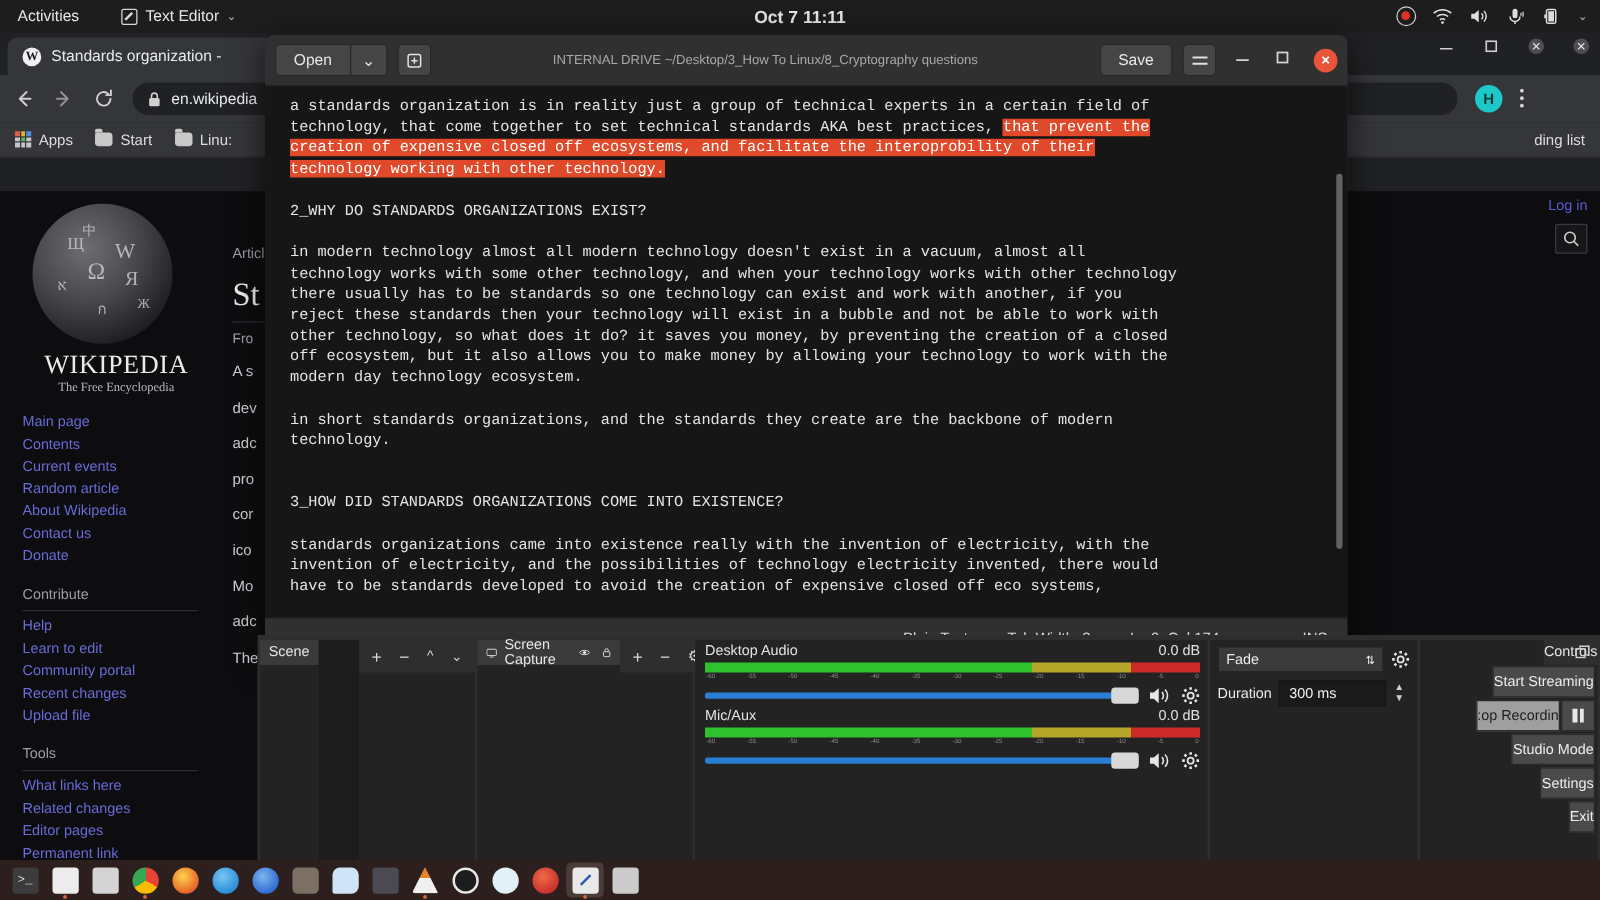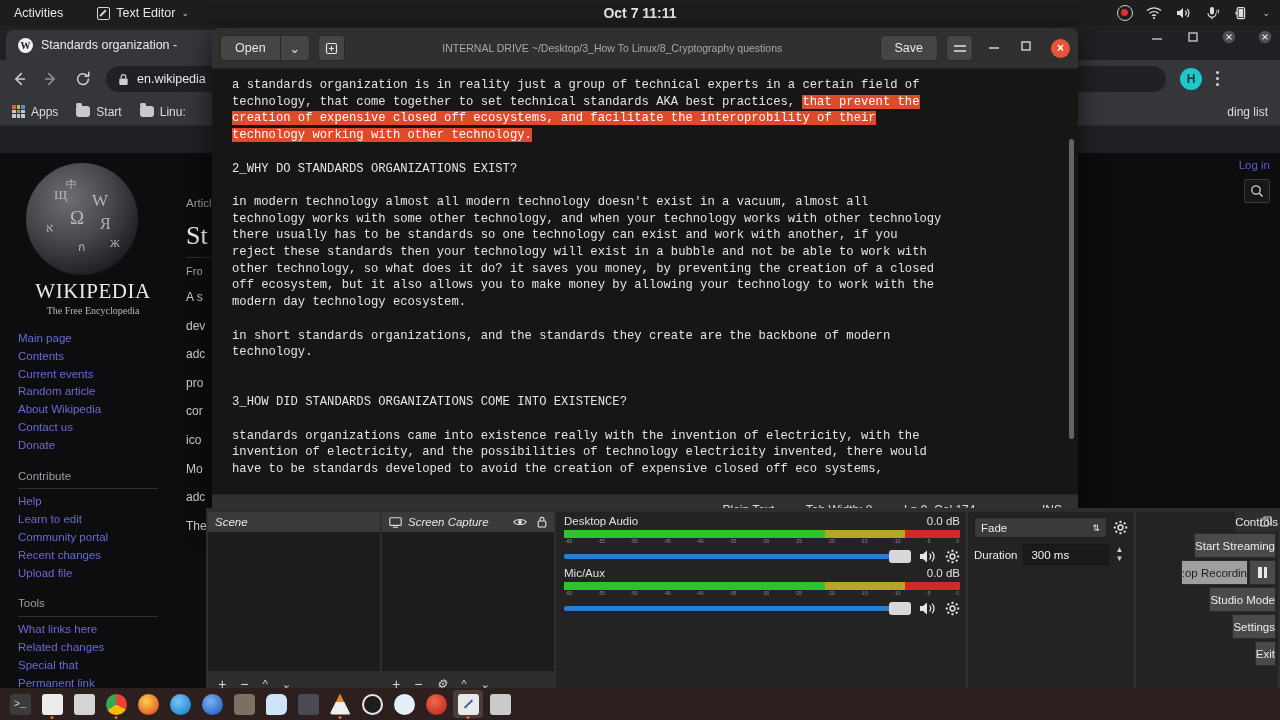--- a/index.html
+++ b/index.html
@@ -205,21 +205,21 @@
   }
   .gedit-status .it { display: flex; align-items: center; gap: 5px; }
   .caret-d { font-size: 9px; opacity: .85; }
 
   
   .obs {
     position: absolute; left: 206px; top: 508px; width: 1074px; height: 212px;
     background: #2e2e2e; color: #e0e0e0; display: flex; flex-direction: column;
   }
   .obs-panels { flex: 1; display: flex; padding: 4px 2px 0 2px; gap: 2px; }
-  .obs-dock { background: #232323; display: flex; flex-direction: column; font-style: italic; }
+  .obs-dock { background: #232323; display: flex; flex-direction: row; }
   .obs-dock-title {
     height: 20px; background: #3a3a3a; color: #e6e6e6; font-size: 11.5px;
     display: flex; align-items: center; padding: 0 7px; gap: 6px;
   }
   .obs-dock-body { flex: 1; background: #1c1c1c; position: relative; }
   .obs-dock-tools {
     height: 26px; background: #2e2e2e; display: flex; align-items: center;
     gap: 14px; padding: 0 10px; color: #d8d8d8; font-size: 14px;
   }
   .mixer { flex: 1; background: #232323; padding: 3px 6px 0 8px; }
@@ -455,21 +455,21 @@
           <div class="sec">Contribute</div>
           <a>Help</a>
           <a>Learn to edit</a>
           <a>Community portal</a>
           <a>Recent changes</a>
           <a>Upload file</a>
 
           <div class="sec">Tools</div>
           <a>What links here</a>
           <a>Related changes</a>
-          <a>Special that</a>
+          <a>Editor pages</a>
           <a>Permanent link</a>
           <a>Page information</a>
           <a>Cite this page</a>
         </div>
       </div>
 
       <div class="wiki-content">
         <div class="wiki-tabs">Article</div>
         <div class="wiki-h1">St</div>
         <div class="wiki-sub">Fro</div>

